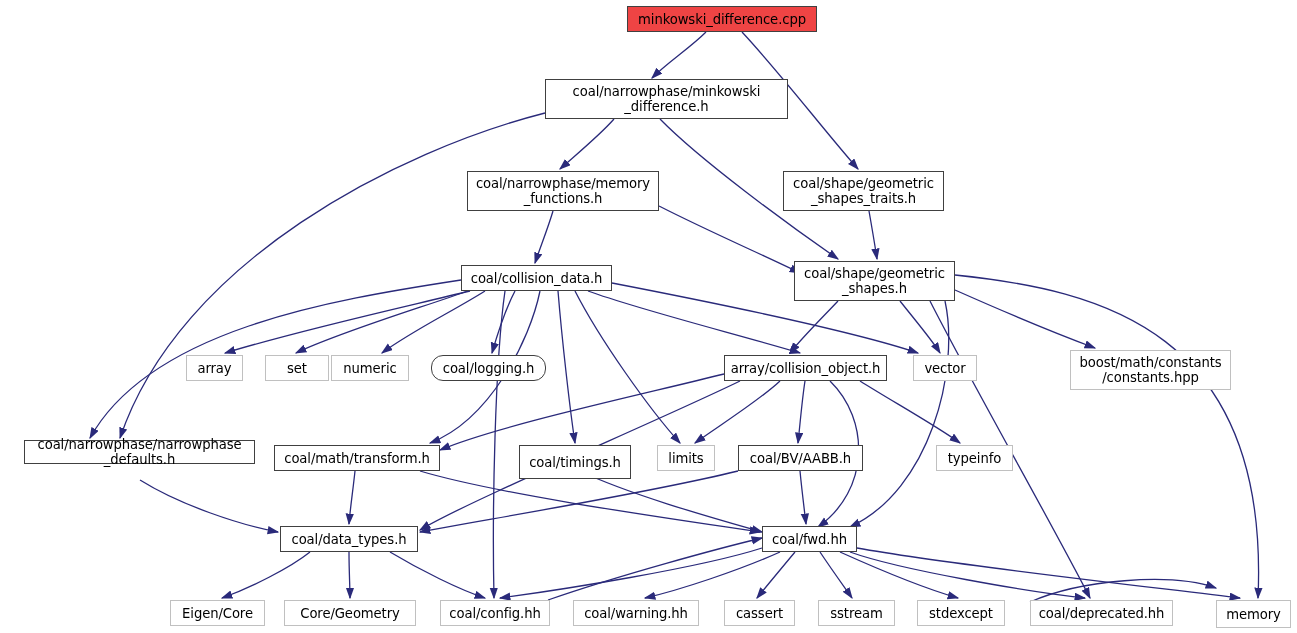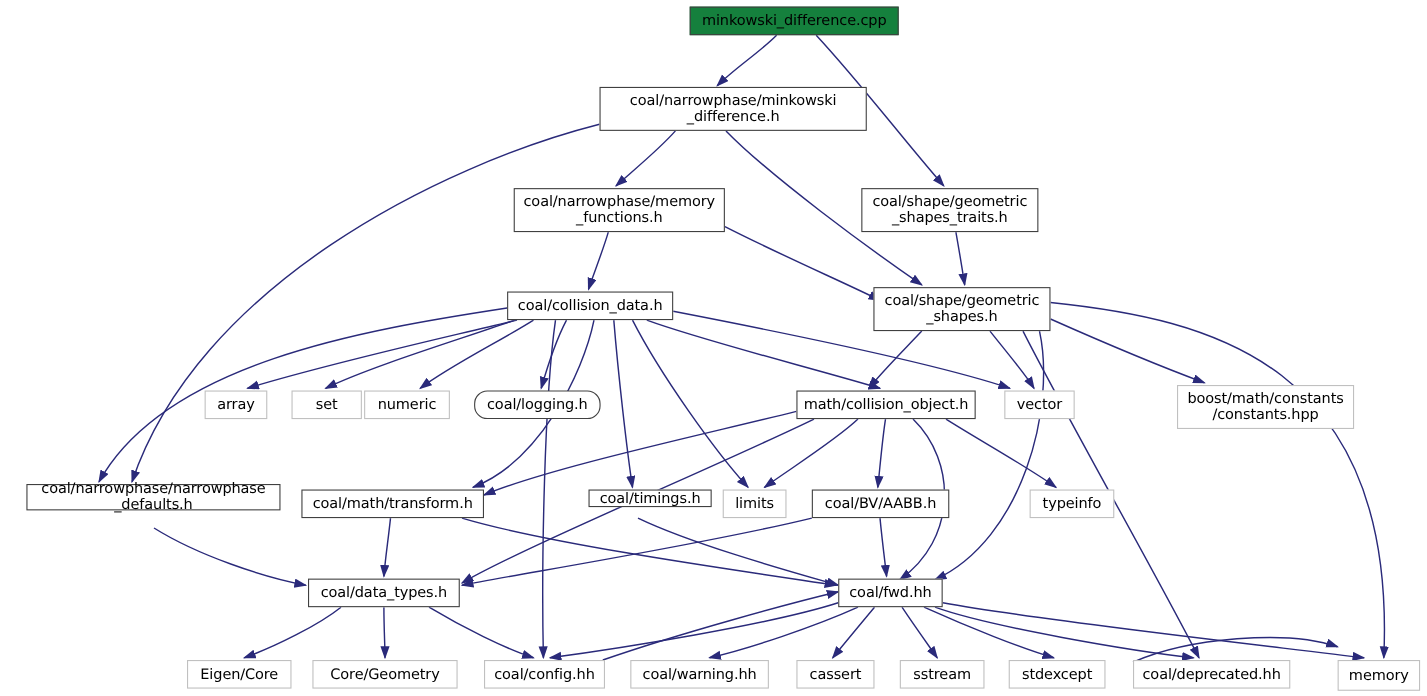--- a/index.html
+++ b/index.html
@@ -37,21 +37,21 @@
     background: #ffffff;
     border: 1px solid #c0c0c0;
     white-space: pre;
     letter-spacing: -0.1px;
     z-index: 5;
   }
   .node.local {
     border: 1.6px solid #404040;
   }
   .node.current {
-    background: #15803d;
+    background: #ef4444;
     border: 1.6px solid #404040;
   }
 </style>
 </head>
 <body>
 
 <div id="graph-root">
   <svg id="edge-layer" viewBox="0 0 1297 633" xmlns="http://www.w3.org/2000/svg">
     <defs>
       <marker id="arrowhead" markerWidth="9" markerHeight="9" refX="8" refY="3.2" orient="auto" markerUnits="strokeWidth">
@@ -118,28 +118,28 @@
 _functions.h</div>
       <div class="node local" style="left: 783px; top: 171px; width: 161px; height: 40px;">coal/shape/geometric
 _shapes_traits.h</div>
       <div class="node local" style="left: 461px; top: 265px; width: 151px; height: 26px;">coal/collision_data.h</div>
       <div class="node local" style="left: 794px; top: 261px; width: 161px; height: 40px;">coal/shape/geometric
 _shapes.h</div>
       <div class="node system" style="left: 186px; top: 355px; width: 57px; height: 26px;">array</div>
       <div class="node system" style="left: 265px; top: 355px; width: 64px; height: 26px;">set</div>
       <div class="node system" style="left: 331px; top: 355px; width: 78px; height: 26px;">numeric</div>
       <div class="node local" style="left: 431px; top: 355px; width: 115px; height: 26px; border-radius: 12px;">coal/logging.h</div>
-      <div class="node local" style="left: 724px; top: 355px; width: 163px; height: 26px;">math/collision_object.h</div>
+      <div class="node local" style="left: 724px; top: 355px; width: 163px; height: 26px;">array/collision_object.h</div>
       <div class="node system" style="left: 913px; top: 355px; width: 64px; height: 26px;">vector</div>
       <div class="node system" style="left: 1070px; top: 350px; width: 161px; height: 40px;">boost/math/constants
 /constants.hpp</div>
       <div class="node local" style="left: 24px; top: 440px; width: 231px; height: 24px;">coal/narrowphase/narrowphase
 _defaults.h</div>
       <div class="node local" style="left: 274px; top: 445px; width: 166px; height: 26px;">coal/math/transform.h</div>
-      <div class="node local" style="left: 535px; top: 445px; width: 112px; height: 16px;">coal/timings.h</div>
+      <div class="node local" style="left: 519px; top: 445px; width: 112px; height: 34px;">coal/timings.h</div>
       <div class="node system" style="left: 657px; top: 445px; width: 58px; height: 26px;">limits</div>
       <div class="node local" style="left: 738px; top: 445px; width: 125px; height: 26px;">coal/BV/AABB.h</div>
       <div class="node system" style="left: 936px; top: 445px; width: 77px; height: 26px;">typeinfo</div>
       <div class="node local" style="left: 280px; top: 526px; width: 138px; height: 26px;">coal/data_types.h</div>
       <div class="node local" style="left: 762px; top: 526px; width: 95px; height: 26px;">coal/fwd.hh</div>
       <div class="node system" style="left: 170px; top: 600px; width: 95px; height: 26px;">Eigen/Core</div>
       <div class="node system" style="left: 284px; top: 600px; width: 132px; height: 26px;">Core/Geometry</div>
       <div class="node system" style="left: 440px; top: 600px; width: 110px; height: 26px;">coal/config.hh</div>
       <div class="node system" style="left: 573px; top: 600px; width: 126px; height: 26px;">coal/warning.hh</div>
       <div class="node system" style="left: 724px; top: 600px; width: 71px; height: 26px;">cassert</div>

